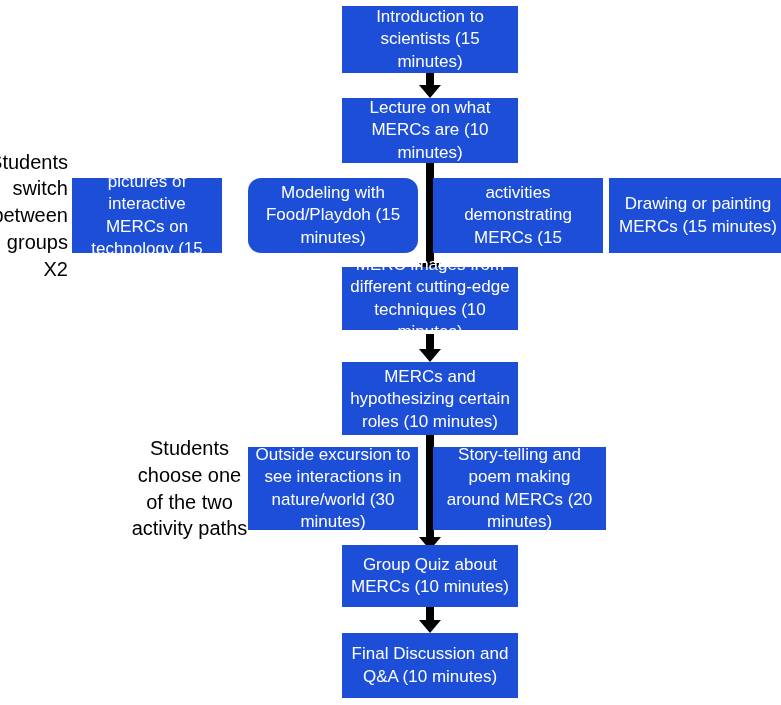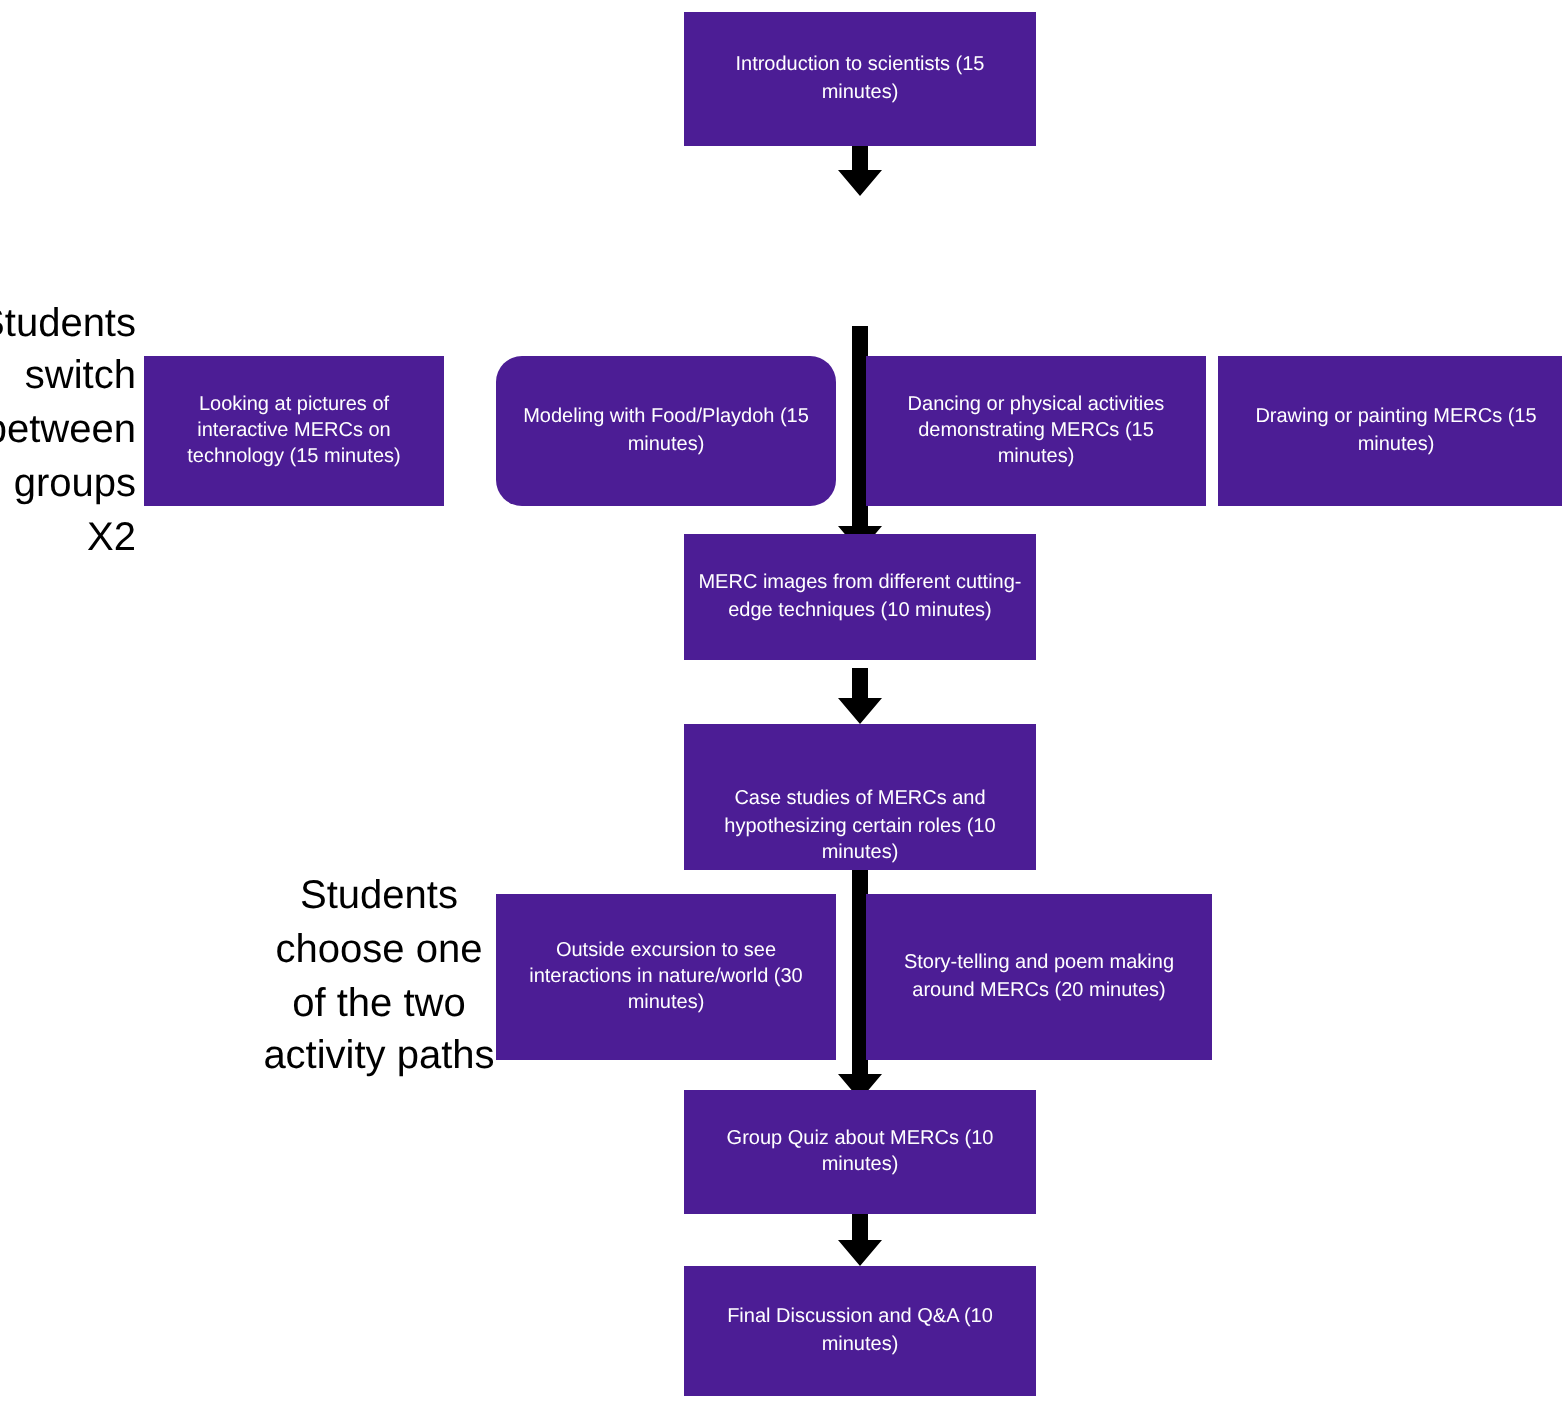--- a/index.html
+++ b/index.html
@@ -14,23 +14,23 @@
     position: relative;
     overflow: hidden;
   }
   #canvas {
     position: relative;
     width: 781px;
     height: 705px;
   }
   .box {
     position: absolute;
-    background: #4c1d95;
+    background: #1d4ed8;
     color: #FFFFFF;
-    font-size: 10px;
+    font-size: 17px;
     line-height: 1.32;
     display: flex;
     align-items: center;
     justify-content: center;
     text-align: center;
     box-sizing: border-box;
     padding: 2px 7px;
     z-index: 2;
   }
   .box span {
@@ -71,20 +71,23 @@
   <div class="box" style="left:342px; top:6px; width:176px; height:67px;">
     <span>Introduction to scientists (15 minutes)</span>
   </div>
 
   <div class="arrow" style="left:417px; top:73px; width:26px; height:25px;">
     <svg width="26" height="25" viewBox="0 0 26 25">
       <polygon points="9,0 17,0 17,12 24,12 13,25 2,12 9,12" fill="#000000"></polygon>
     </svg>
   </div>
 
+  <div class="box" style="left:342px; top:98px; width:176px; height:65px;">
+    <span>Lecture on what MERCs are (10 minutes)</span>
+  </div>
 
   <div class="arrow" style="left:417px; top:163px; width:26px; height:113px; z-index:1;">
     <svg width="26" height="113" viewBox="0 0 26 113">
       <polygon points="9,0 17,0 17,100 24,100 13,113 2,100 9,100" fill="#000000"></polygon>
     </svg>
   </div>
 
   <div class="side-label right-align" style="left:0px; top:178px; width:68px; height:75px;">
     <span>Students switch between groups X2</span>
   </div>

